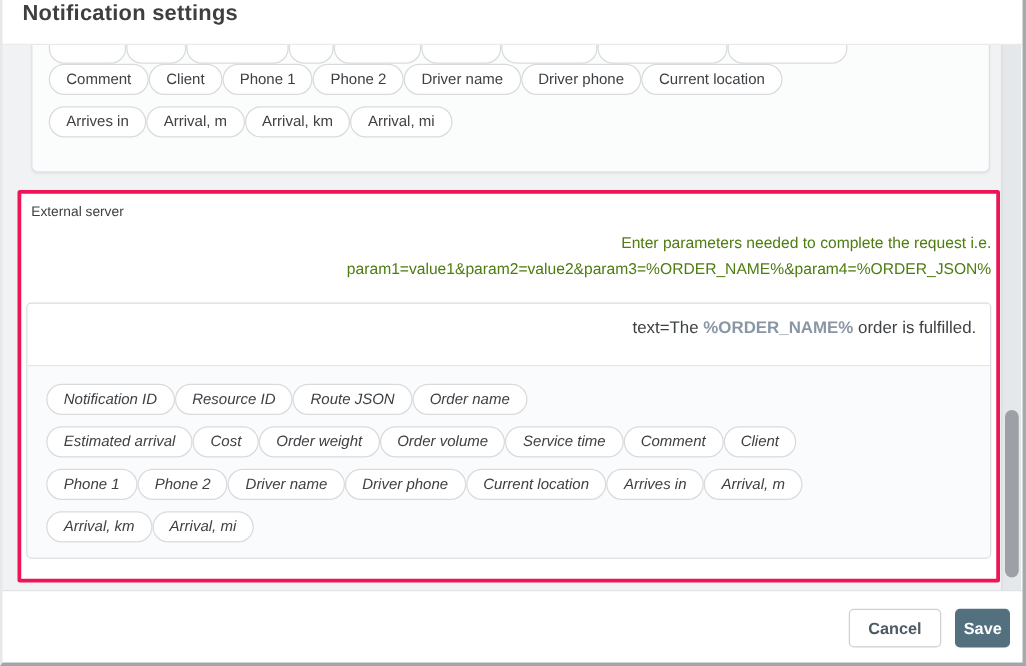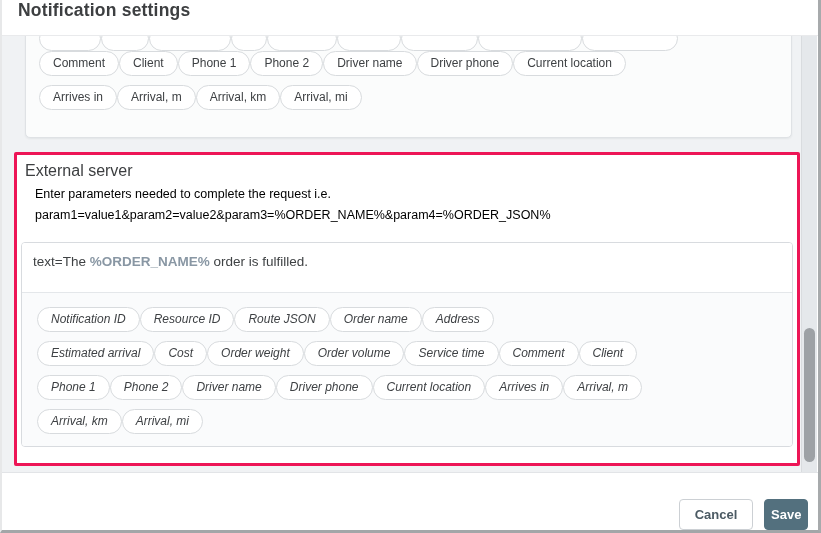--- a/index.html
+++ b/index.html
@@ -23,39 +23,39 @@
   .chip-row{display:flex;gap:0;margin-bottom:9px;flex-wrap:nowrap;}
   .chip-row:last-child{margin-bottom:0;}
   .chip{height:25px;line-height:23px;box-sizing:border-box;background:#fff;
     border:1px solid #d8dbde;border-radius:13px;padding:0 13px;font-size:12px;
     color:#3e4144;white-space:nowrap;cursor:pointer;}
   .chip-cut{padding:0;}
   
   .pink-section{position:absolute;left:14px;top:116px;width:786px;height:314px;
     box-sizing:border-box;background:#fff;border:3px solid #ed1556;border-radius:2px;
     padding:0 4px;}
-  .section-title{margin:9px 0 0 4px;font-size:16px;color:#3c3e40;line-height:13px;}
-  .section-desc{margin:7px 0 0 14px;font-size:12.5px;color:#000000;line-height:21px;}
+  .section-title{margin:9px 0 0 4px;font-size:11px;color:#3c3e40;line-height:13px;}
+  .section-desc{margin:7px 0 0 4px;font-size:12.5px;color:#4d7c0f;line-height:21px;text-align:right;}
   .panel{margin-top:16px;border:1px solid #d8dbdf;border-radius:4px;overflow:hidden;
-    background:#fff;}
+    background:#fff;text-align:right;}
   .message{height:49px;box-sizing:border-box;padding:9px 11px;font-size:13.5px;
     line-height:19px;color:#3f4244;white-space:pre-wrap;cursor:text;background:#fff;}
   .token{font-weight:bold;color:#8997a4;}
   .panel-chips{border-top:1px solid #e4e7ea;background:#fafbfc;padding:14px 15px 12px;font-style:italic;}
   
   .scrollbar{position:absolute;left:801px;top:36px;width:16px;height:436px;
     background:#e5e8eb;border-left:1px solid #d9dcdf;box-sizing:border-box;z-index:10;}
   .thumb{position:absolute;left:2px;width:11px;top:292px;height:134px;background:#9da1a5;
     border-radius:6px;}
   
   .footer{position:absolute;top:472px;left:0;width:818px;height:61px;background:#fff;
     border-top:1px solid #e2e4e7;box-sizing:border-box;display:flex;justify-content:flex-end;
     align-items:flex-start;gap:11px;padding:14px 10px 0 0;z-index:5;}
   .btn{height:31px;box-sizing:border-box;border-radius:4px;font-size:13px;font-weight:bold;
-    font-family:"Liberation Sans",sans-serif;cursor:pointer;margin-top:12px;}
+    font-family:"Liberation Sans",sans-serif;cursor:pointer;}
   .btn-cancel{width:74px;background:#fff;border:1px solid #ccd0d4;color:#4b5a63;}
   .btn-save{width:44px;background:#53707e;border:1px solid #53707e;color:#ffffff;}
 </style>
 </head>
 <body>
 
 <div class="screen">
 
   <div class="header">
     <div class="title">Notification settings</div>
@@ -103,21 +103,20 @@
         <div>param1=value1&amp;param2=value2&amp;param3=%ORDER_NAME%&amp;param4=%ORDER_JSON%</div>
       </div>
       <div class="panel">
         <div class="message"><span>text=The </span><span class="token">%ORDER_NAME%</span><span> order is fulfilled.</span></div>
         <div class="panel-chips">
             <div class="chip-row">
               <span class="chip">Notification ID</span>
               <span class="chip">Resource ID</span>
               <span class="chip">Route JSON</span>
               <span class="chip">Order name</span>
-              <span class="chip">Address</span>
             </div>
             <div class="chip-row">
               <span class="chip">Estimated arrival</span>
               <span class="chip">Cost</span>
               <span class="chip">Order weight</span>
               <span class="chip">Order volume</span>
               <span class="chip">Service time</span>
               <span class="chip">Comment</span>
               <span class="chip">Client</span>
             </div>

